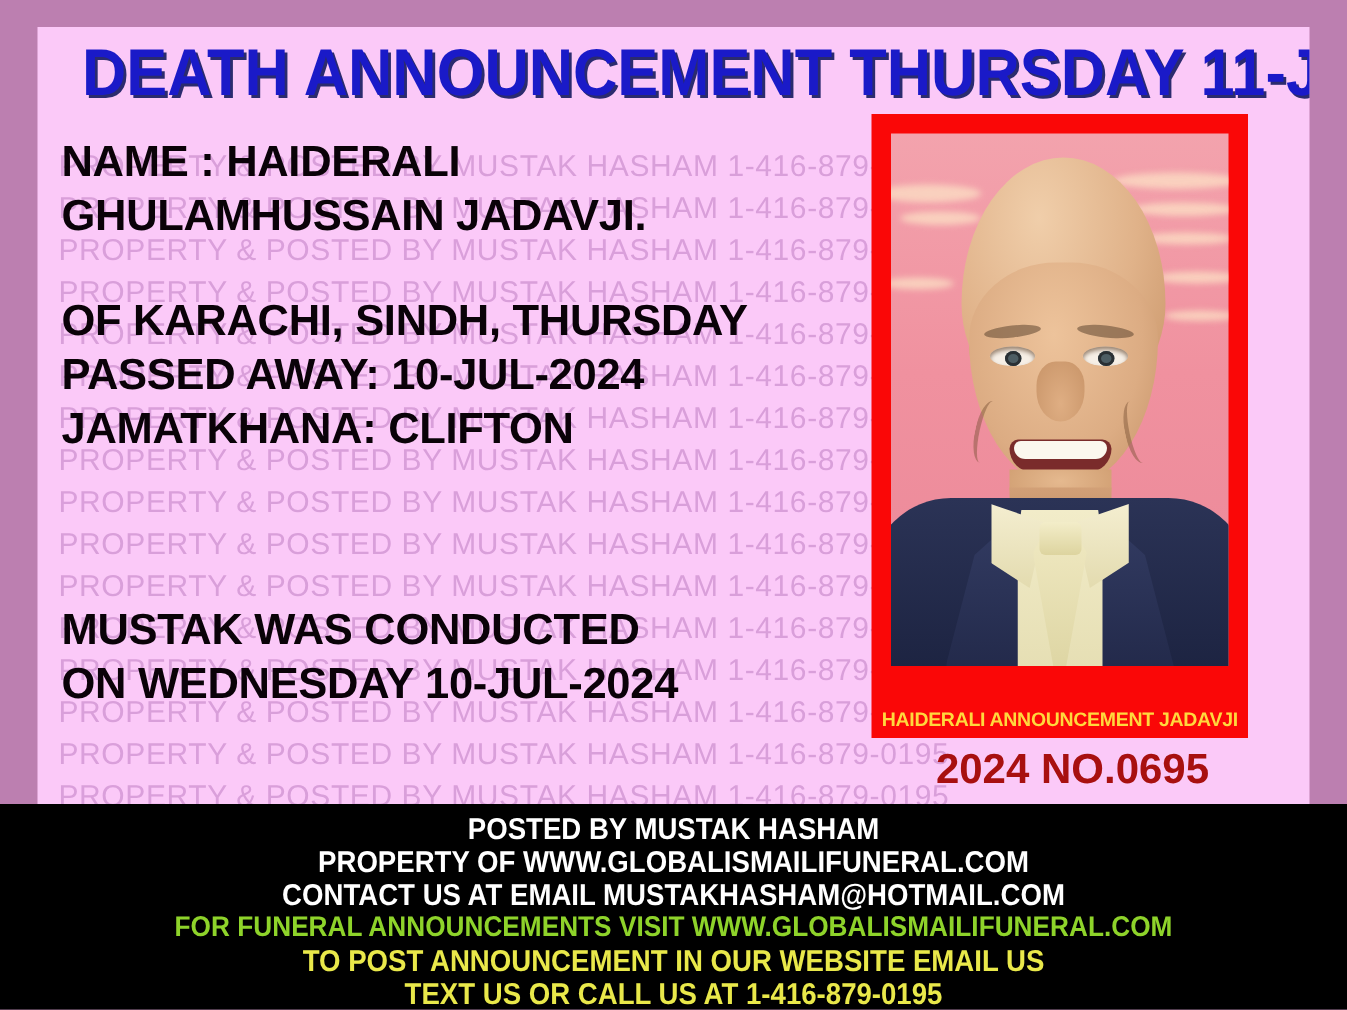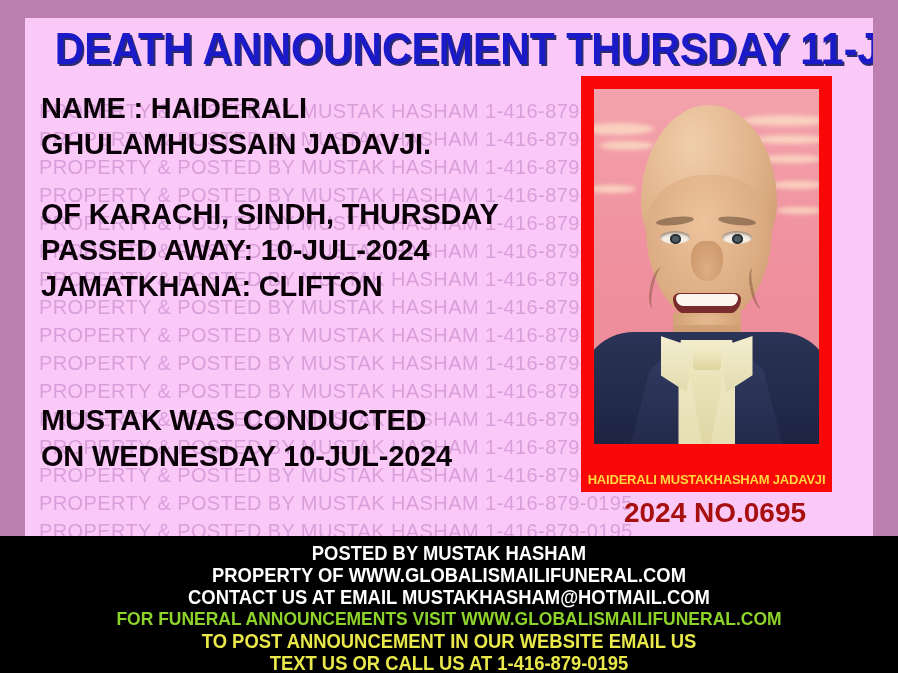--- a/index.html
+++ b/index.html
@@ -338,21 +338,21 @@
       <div class="shirt"></div>
       <div class="lapel-l"></div>
       <div class="lapel-r"></div>
       <div class="collar-l"></div>
       <div class="collar-r"></div>
       <div class="tie"></div>
       <div class="tieknot"></div>
     </div>
   </div>
 
-  <div id="photo-caption">HAIDERALI MUSTAKHASHAM JADAVJI</div>
+  <div id="photo-caption">HAIDERALI ANNOUNCEMENT JADAVJI</div>
 
   <div id="refno">2024 NO.0695</div>
 
   <div id="footer">
     <div class="f-line f-white">POSTED BY MUSTAK HASHAM</div>
     <div class="f-line f-white">PROPERTY OF WWW.GLOBALISMAILIFUNERAL.COM</div>
     <div class="f-line f-white">CONTACT US AT EMAIL MUSTAKHASHAM@HOTMAIL.COM</div>
     <div class="f-line f-green">FOR FUNERAL ANNOUNCEMENTS VISIT WWW.GLOBALISMAILIFUNERAL.COM</div>
     <div class="f-line f-yellow">TO POST ANNOUNCEMENT IN OUR WEBSITE EMAIL US</div>
     <div class="f-line f-yellow">TEXT US OR CALL US AT 1-416-879-0195</div>

